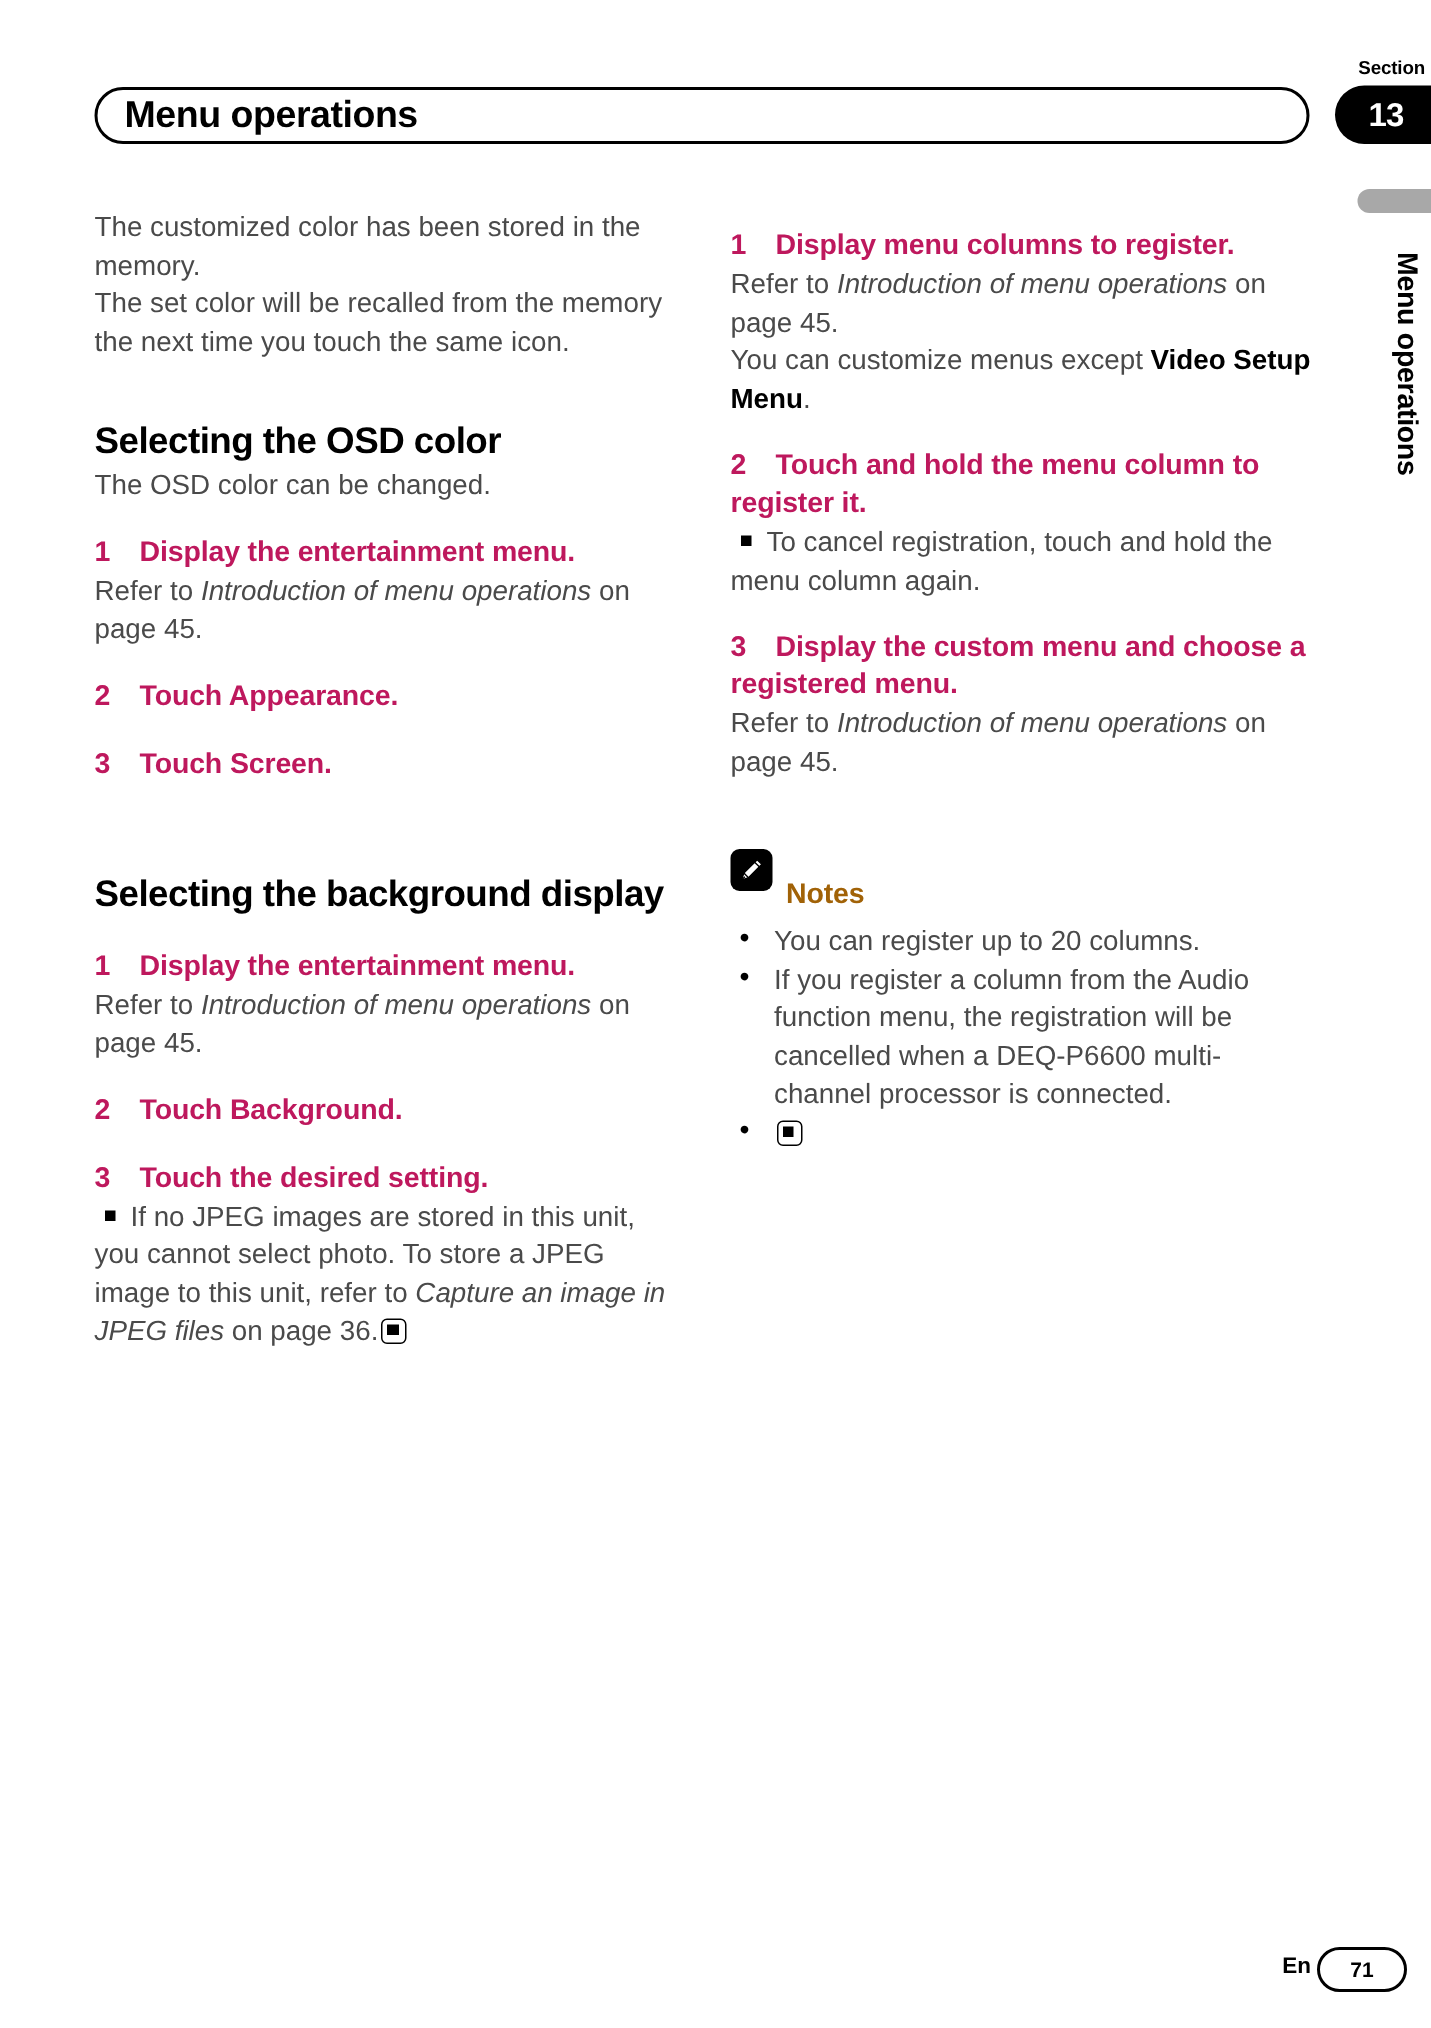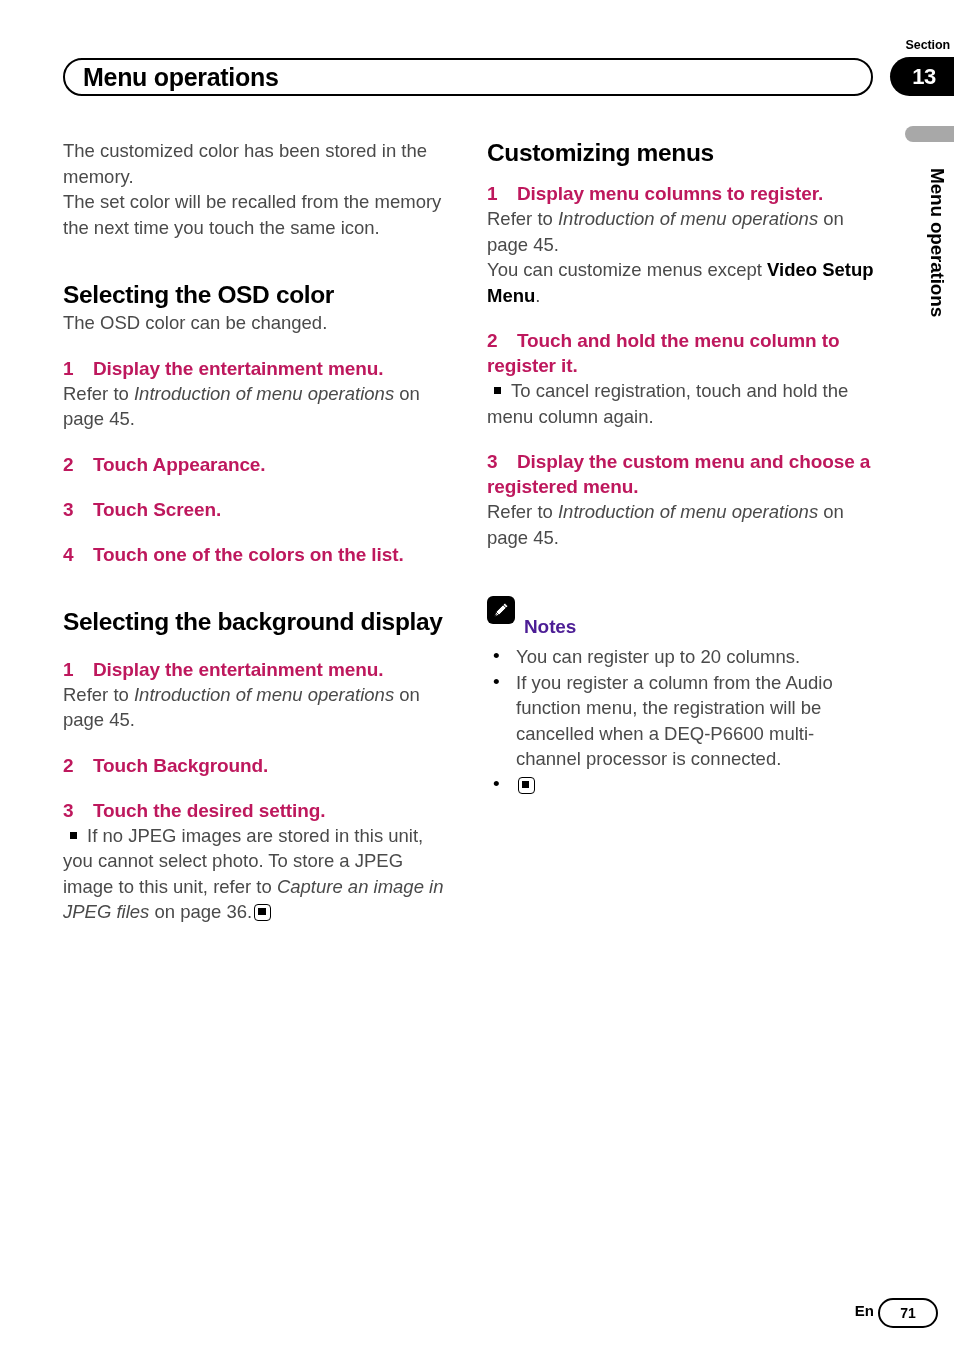--- a/index.html
+++ b/index.html
@@ -182,21 +182,21 @@
     background: #000;
     border-radius: 6px;
     display: inline-flex;
     align-items: center;
     justify-content: center;
     flex: 0 0 auto;
   }
   .notes-label {
     font-size: 19px;
     font-weight: bold;
-    color: #4c1d95;
+    color: #a16207;
     letter-spacing: -0.1px;
     margin-top: 35px;
   }
   ul.notes-list {
     list-style: none;
     margin: 6px 0 0 0;
     padding: 0;
   }
   ul.notes-list li {
     position: relative;
@@ -294,21 +294,20 @@
     <p class="step"><span class="num">1</span><span>Display the entertainment menu.</span></p>
     <p class="body-text"><span>Refer to </span><span class="it">Introduction of menu operations</span><span> on page 45.</span></p>
 
     <div class="gap-md"></div>
     <p class="step"><span class="num">2</span><span>Touch Appearance.</span></p>
 
     <div class="gap-md"></div>
     <p class="step"><span class="num">3</span><span>Touch Screen.</span></p>
 
     <div class="gap-md"></div>
-    <p class="step"><span class="num">4</span><span>Touch one of the colors on the list.</span></p>
 
     <div class="gap-xl"></div>
 
     <h2 class="sec-head">Selecting the background display</h2>
 
     <div class="gap-md"></div>
 
     <p class="step"><span class="num">1</span><span>Display the entertainment menu.</span></p>
     <p class="body-text"><span>Refer to </span><span class="it">Introduction of menu operations</span><span> on page 45.</span></p>
 
@@ -317,21 +316,20 @@
 
     <div class="gap-md"></div>
     <p class="step"><span class="num">3</span><span>Touch the desired setting.</span></p>
 
     <p class="sq-item"><span class="sqb"></span><span>If no JPEG images are stored in this unit, you cannot select photo. To store a JPEG image to this unit, refer to </span><span class="it">Capture an image in JPEG files</span><span> on page 36.</span><span class="end-marker"></span></p>
 
   </div>
 
   <div class="col col-right">
 
-    <h2 class="sec-head">Customizing menus</h2>
 
     <div class="gap-sm"></div>
 
     <p class="step"><span class="num">1</span><span>Display menu columns to register.</span></p>
     <p class="body-text"><span>Refer to </span><span class="it">Introduction of menu operations</span><span> on page 45.</span></p>
     <p class="body-text"><span>You can customize menus except </span><span class="bd">Video Setup Menu</span><span>.</span></p>
 
     <div class="gap-md"></div>
 
     <p class="step"><span class="num">2</span><span>Touch and hold the menu column to register it.</span></p>

